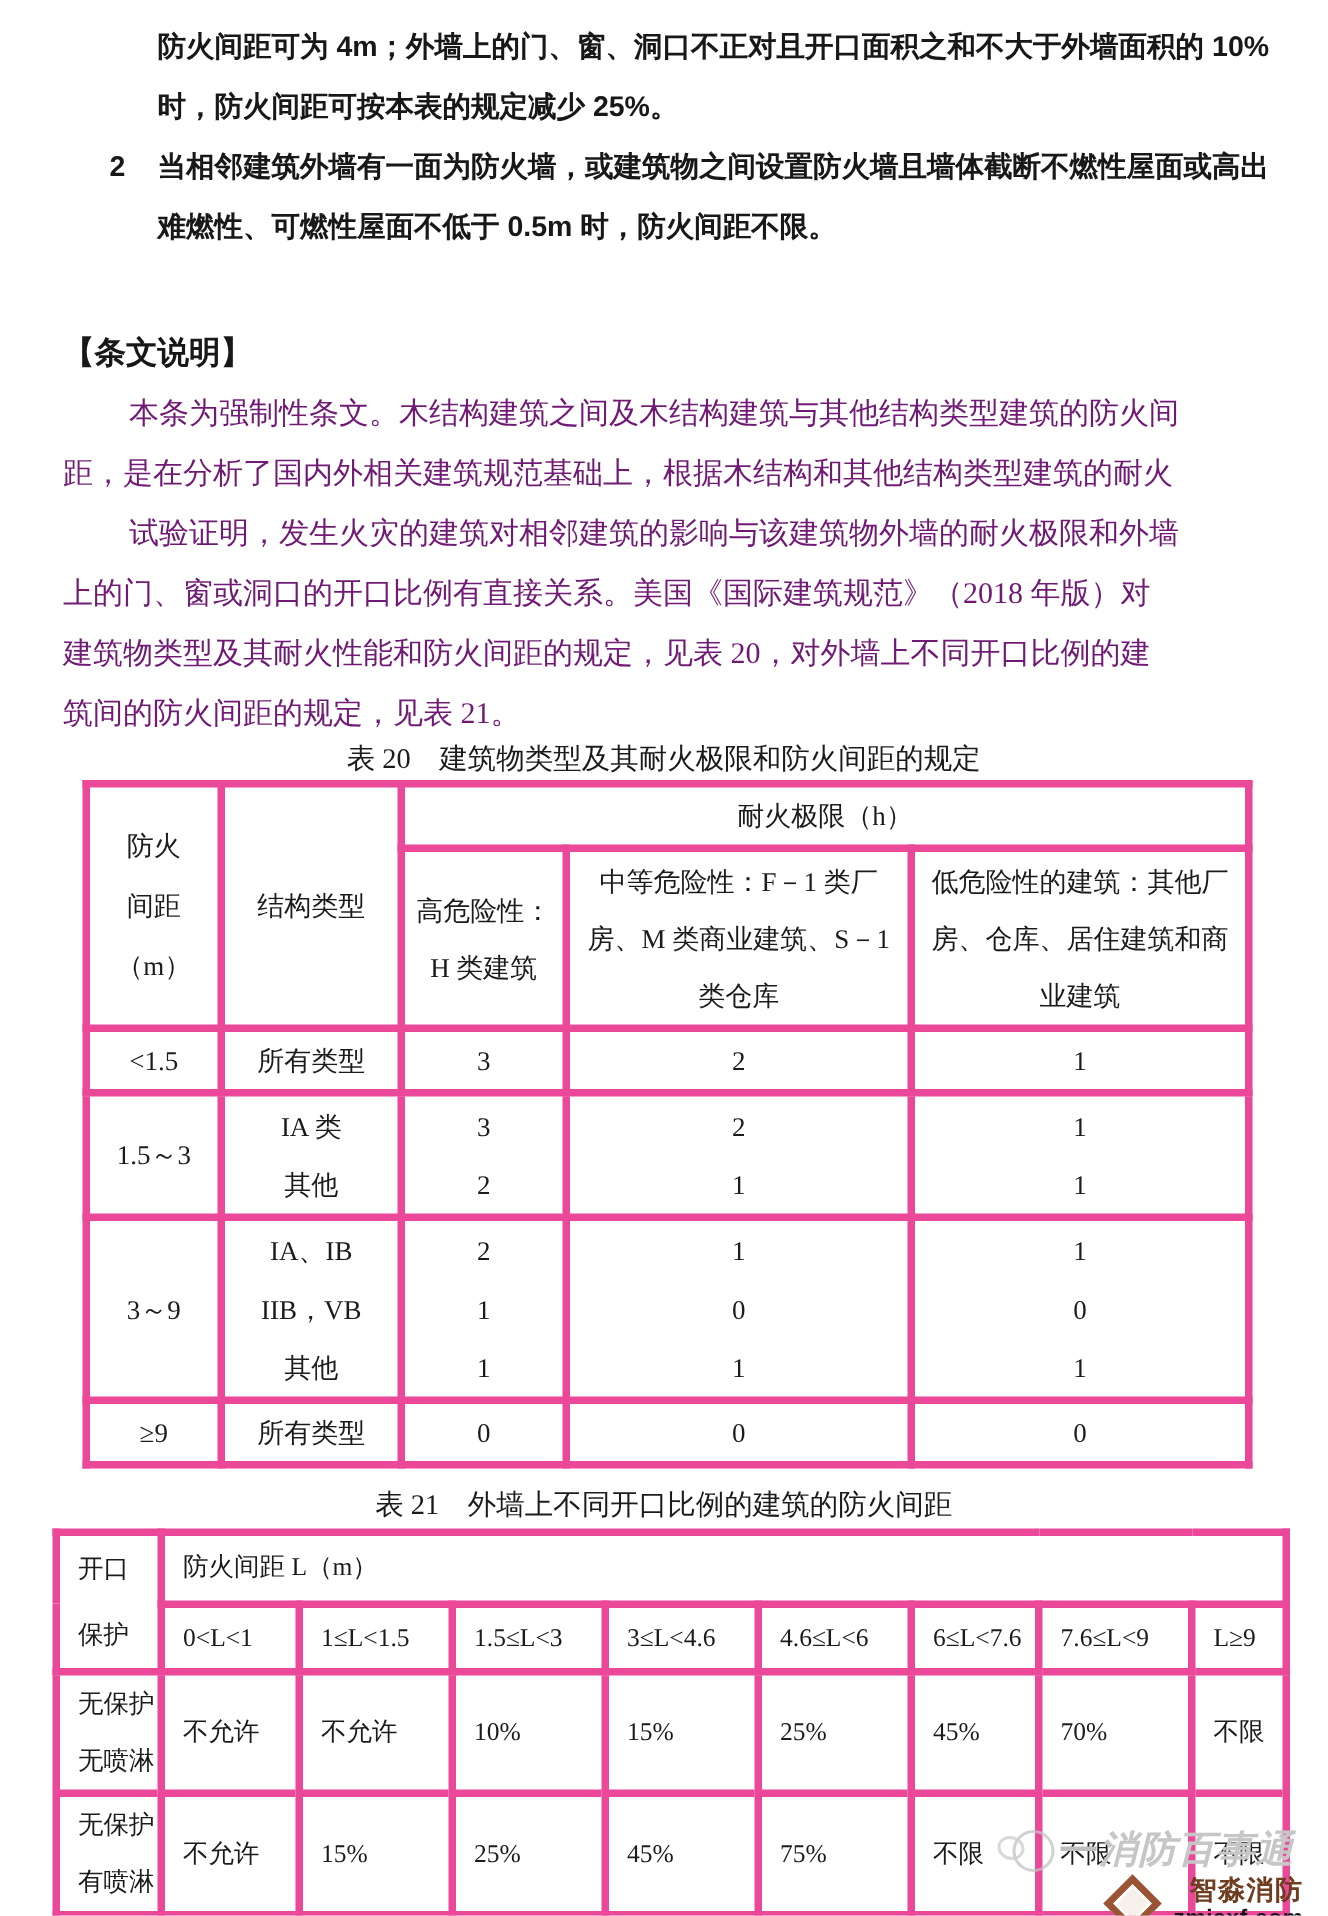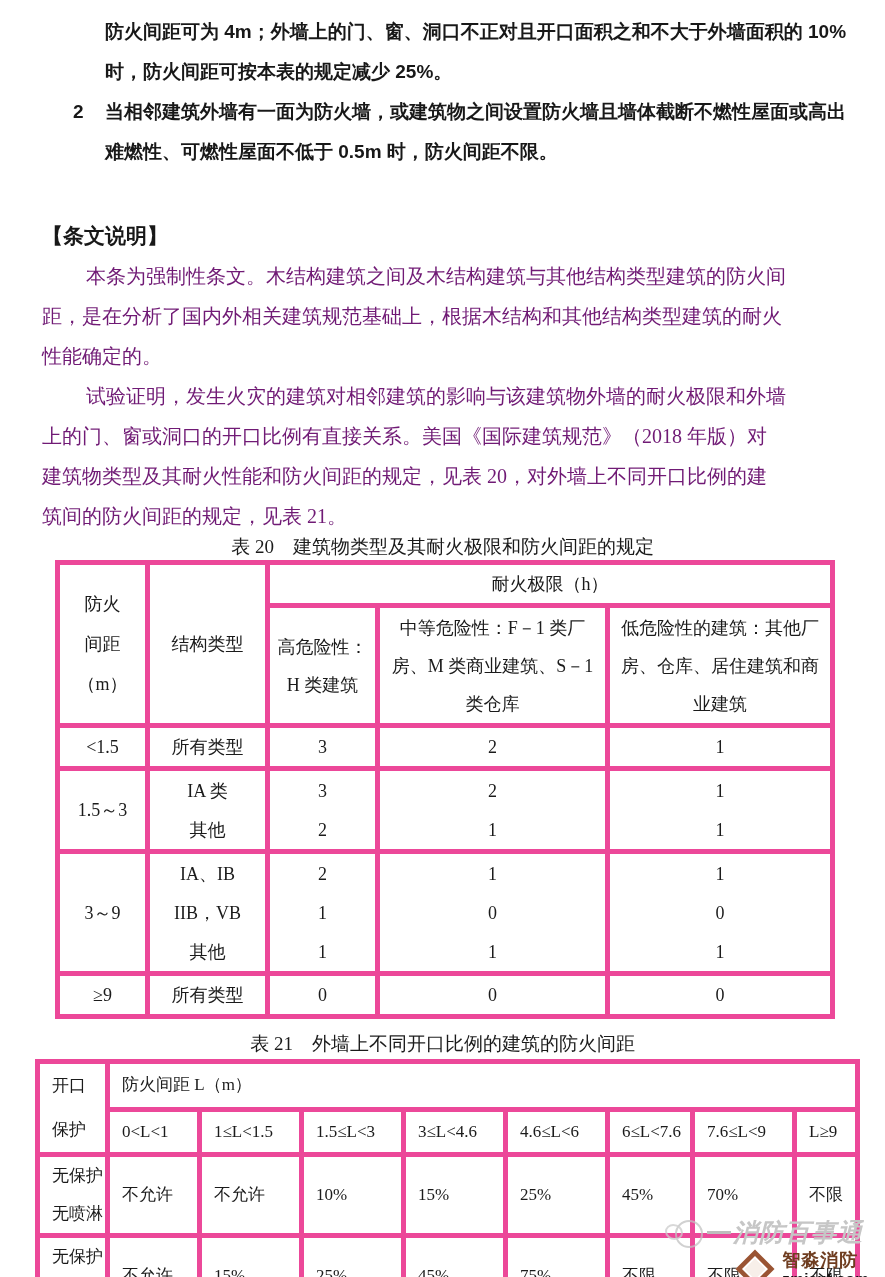--- a/index.html
+++ b/index.html
@@ -155,20 +155,21 @@
     margin-right: 12px;
     box-shadow: inset 0 0 0 2px #fff;
   }
   .wm-texts { text-align: left; }
   .wm-brand {
     font-family: "Liberation Sans", "DejaVu Sans", sans-serif;
     font-size: 18px; font-weight: bold;
     color: #6f3d20;
     line-height: 19px;
     letter-spacing: 1px;
+    text-align: right;
   }
   .wm-url {
     font-family: "Liberation Sans", "DejaVu Sans", sans-serif;
     font-size: 15px; font-weight: bold;
     color: #121212;
     line-height: 17px;
     letter-spacing: .5px;
   }
 </style>
 </head>
@@ -187,21 +188,20 @@
       <span>当相邻建筑外墙有一面为防火墙，或建筑物之间设置防火墙且墙体截断不燃性屋面或高出</span>
     </div>
     <div class="bline">难燃性、可燃性屋面不低于 0.5m 时，防火间距不限。</div>
   </div>
 
   <div class="section-heading">【条文说明】</div>
 
   <div class="para">
     <div class="pline indent">本条为强制性条文。木结构建筑之间及木结构建筑与其他结构类型建筑的防火间</div>
     <div class="pline">距，是在分析了国内外相关建筑规范基础上，根据木结构和其他结构类型建筑的耐火</div>
-    <div class="pline">性能确定的。</div>
   </div>
 
   <div class="para">
     <div class="pline indent">试验证明，发生火灾的建筑对相邻建筑的影响与该建筑物外墙的耐火极限和外墙</div>
     <div class="pline">上的门、窗或洞口的开口比例有直接关系。美国《国际建筑规范》（2018 年版）对</div>
     <div class="pline">建筑物类型及其耐火性能和防火间距的规定，见表 20，对外墙上不同开口比例的建</div>
     <div class="pline">筑间的防火间距的规定，见表 21。</div>
   </div>
 
   <div class="tbl-title t20t">表 20　建筑物类型及其耐火极限和防火间距的规定</div>

